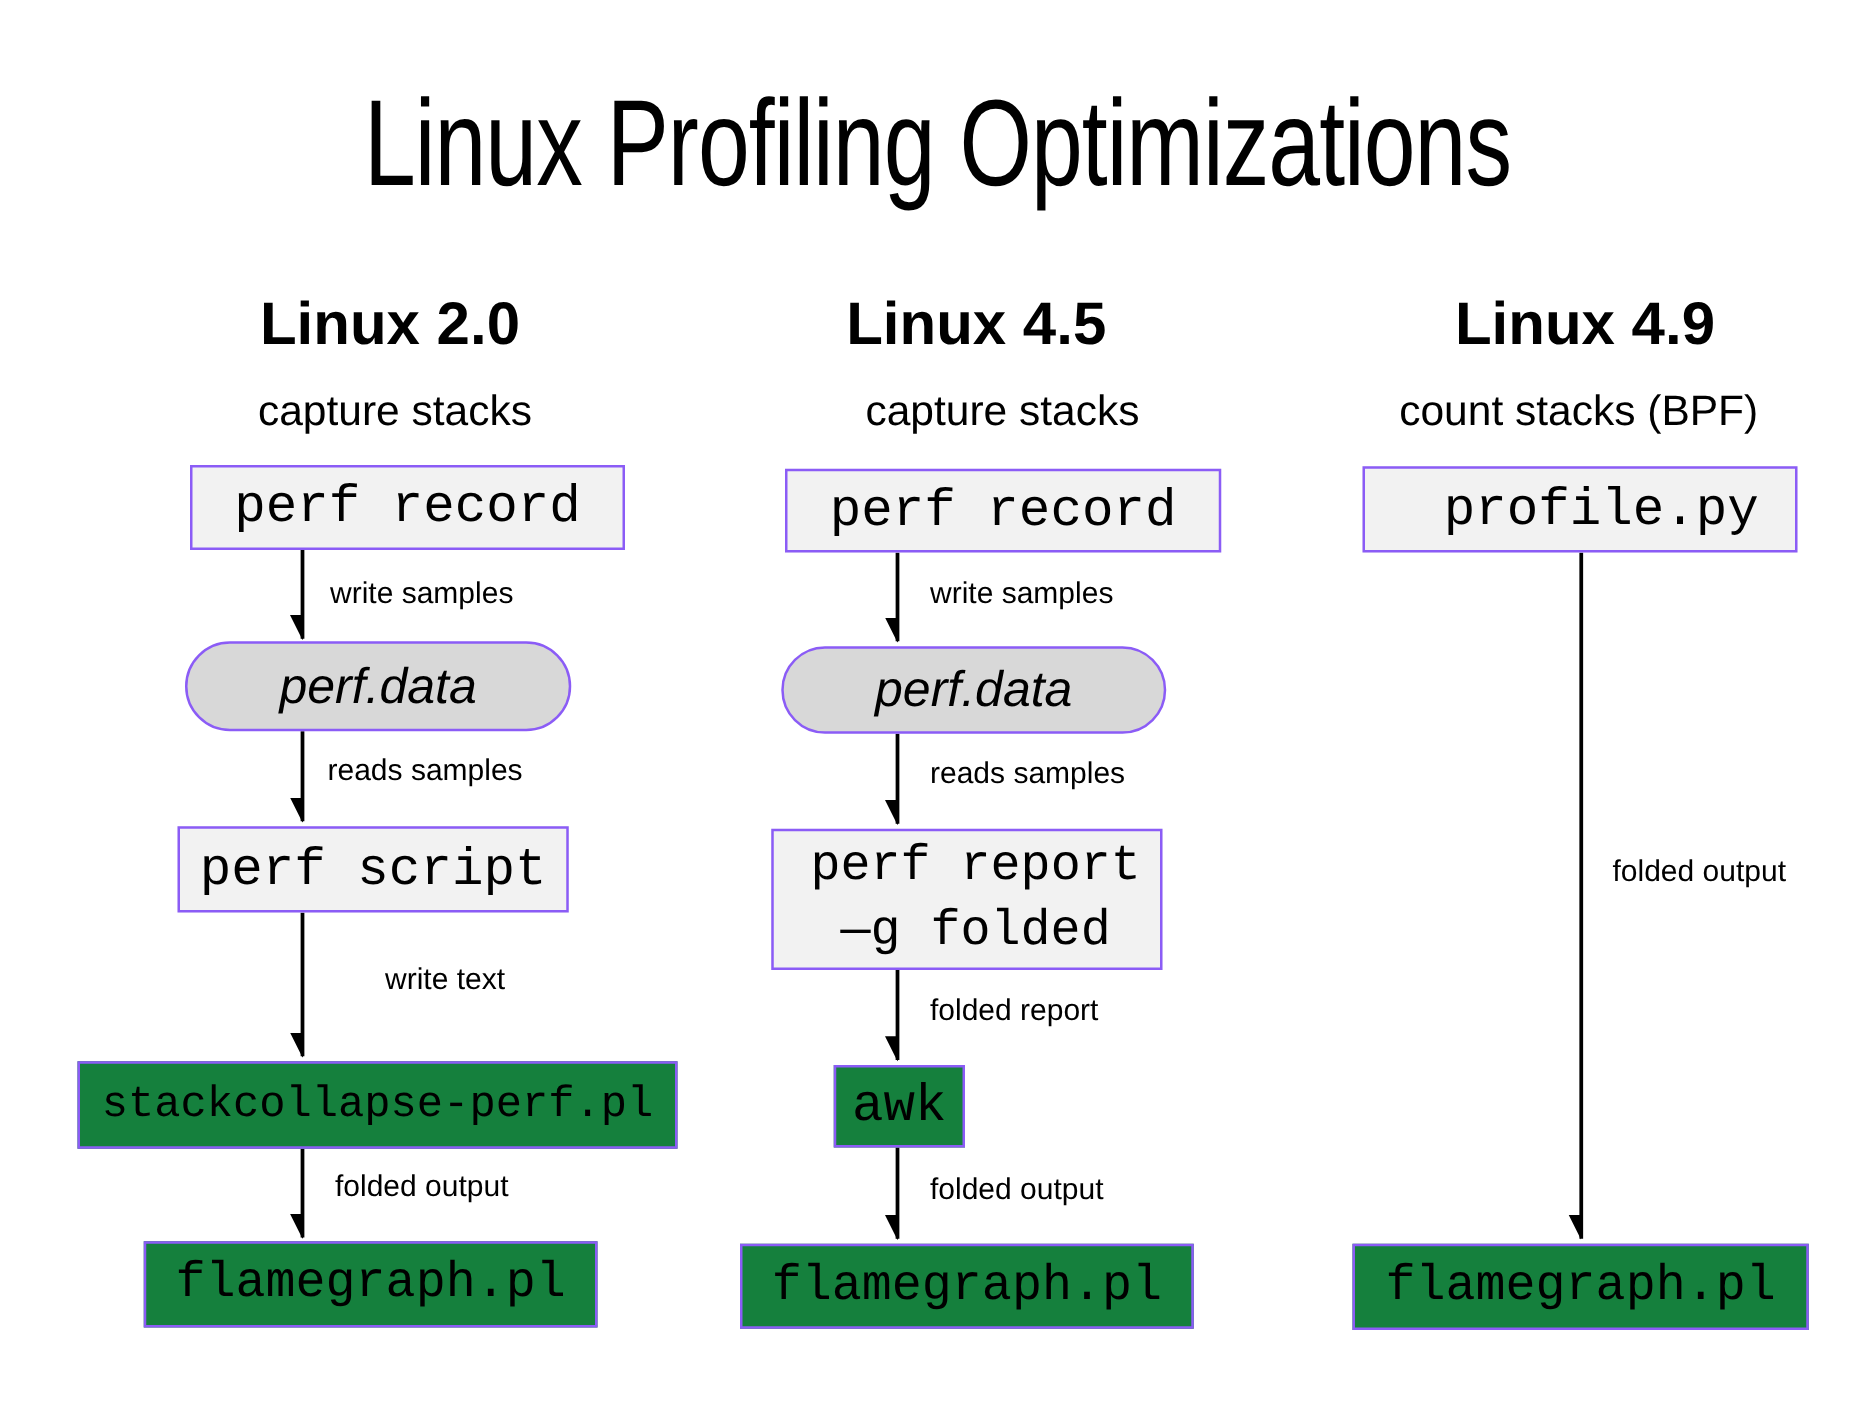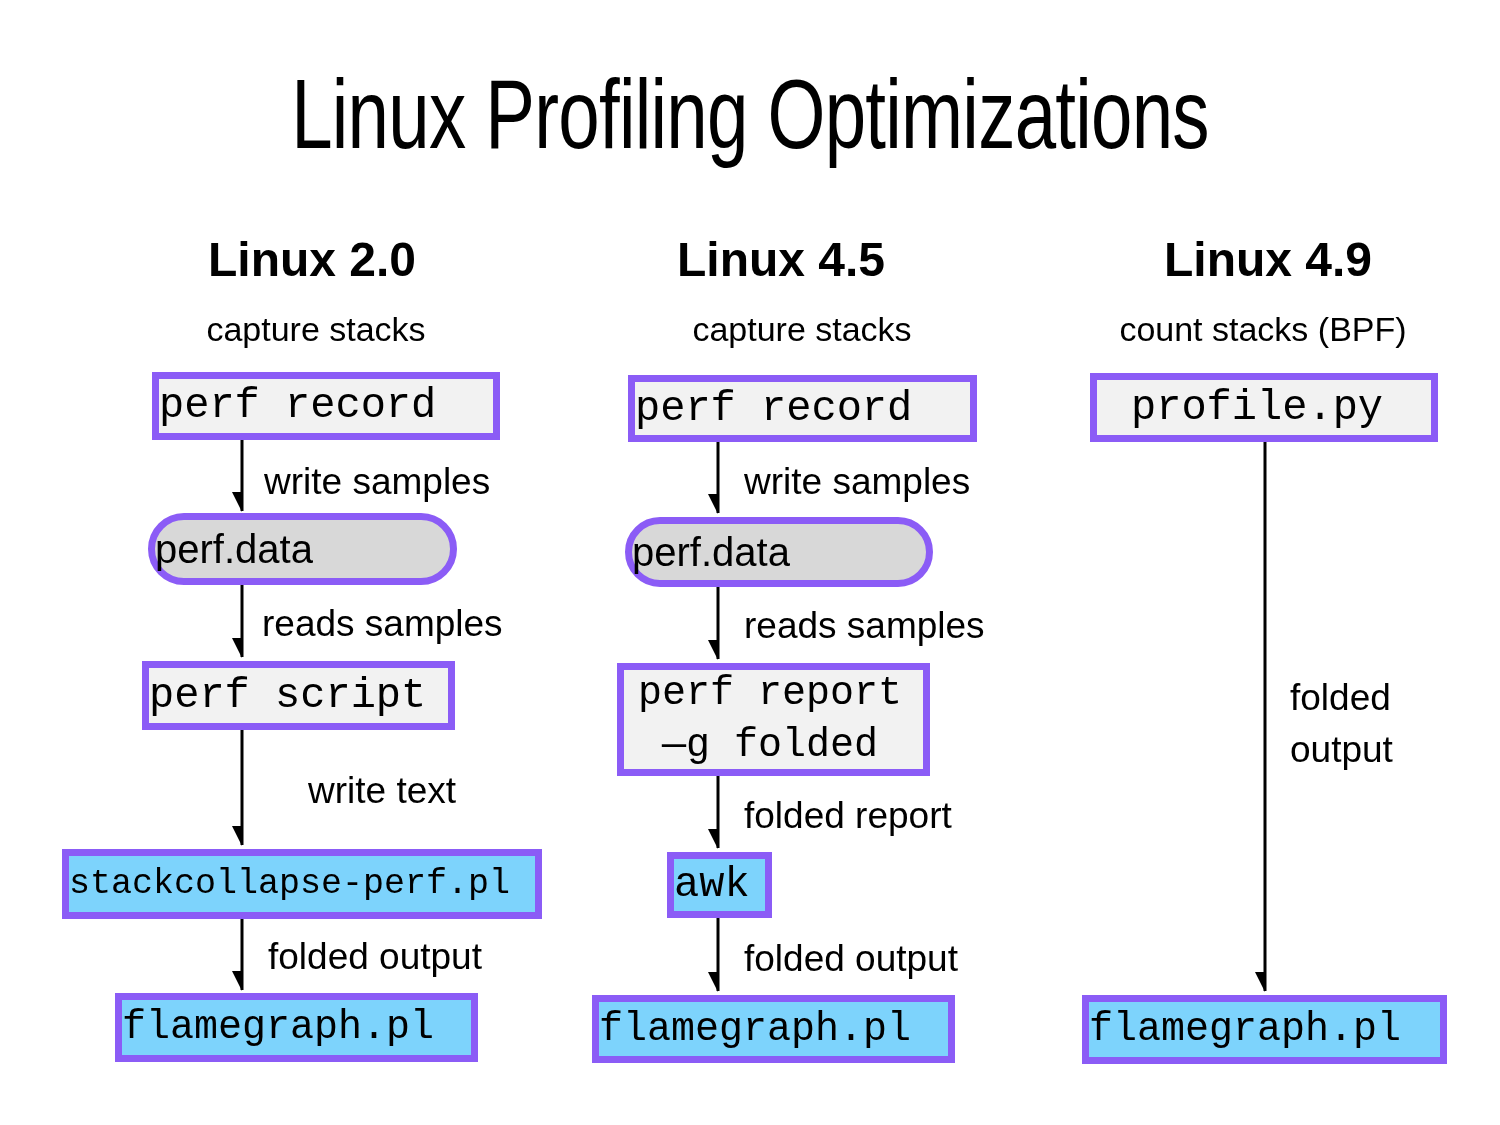--- a/index.html
+++ b/index.html
@@ -13,37 +13,37 @@
     transform:scaleX(0.76);transform-origin:50% 0;white-space:nowrap;
   }
   .col-heading{
     position:absolute;width:400px;text-align:center;
     font-size:48px;font-weight:700;
   }
   .top-label{
     position:absolute;width:400px;text-align:center;font-size:34px;
   }
   .box{
-    position:absolute;box-sizing:border-box;border:7px solid #8b5cf6;
-    display:flex;align-items:center;justify-content:flex-start;text-align:center;
+    position:absolute;box-sizing:border-box;border:2px solid #8b5cf6;
+    display:flex;align-items:center;justify-content:center;text-align:center;
     background:#f2f2f2;font-family:"Liberation Mono",monospace;
     white-space:nowrap;
   }
-  .box.pink{background:#7dd3fc;}
+  .box.pink{background:#15803d;}
   .box.datafile{
     background:#d8d8d8;border-radius:36px;
     font-family:"Liberation Sans",sans-serif;
   }
   .mono42{font-size:42px;}
   .mono40{font-size:40px;}
   .mono35{font-size:35px;}
-  .sans40{font-size:40px;}
+  .sans40{font-size:40px;font-style:italic;}
   .twoline{line-height:52px;padding-left:14px;}
   .edge-label{
-    position:absolute;font-size:37px;white-space:nowrap;
+    position:absolute;font-size:24px;white-space:nowrap;
   }
   .edge-label.wrap{white-space:normal;line-height:52px;}
   .edges{position:absolute;left:0;top:0;width:1500px;height:1125px;pointer-events:none;}
   .edges line{stroke:#000;stroke-width:3;}
 </style>
 </head>
 <body>
 
 <div class="canvas">
 

